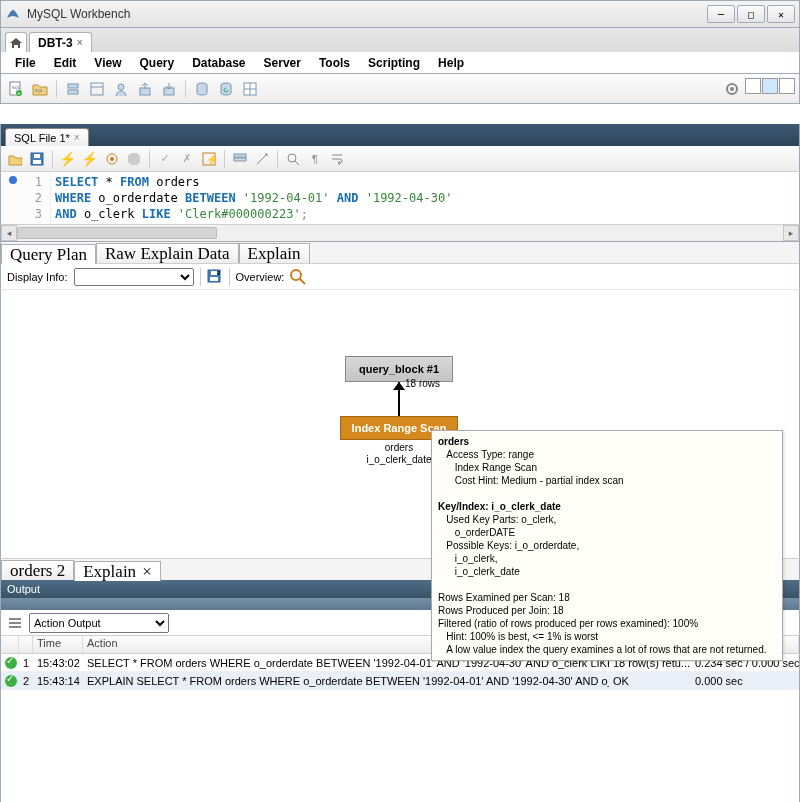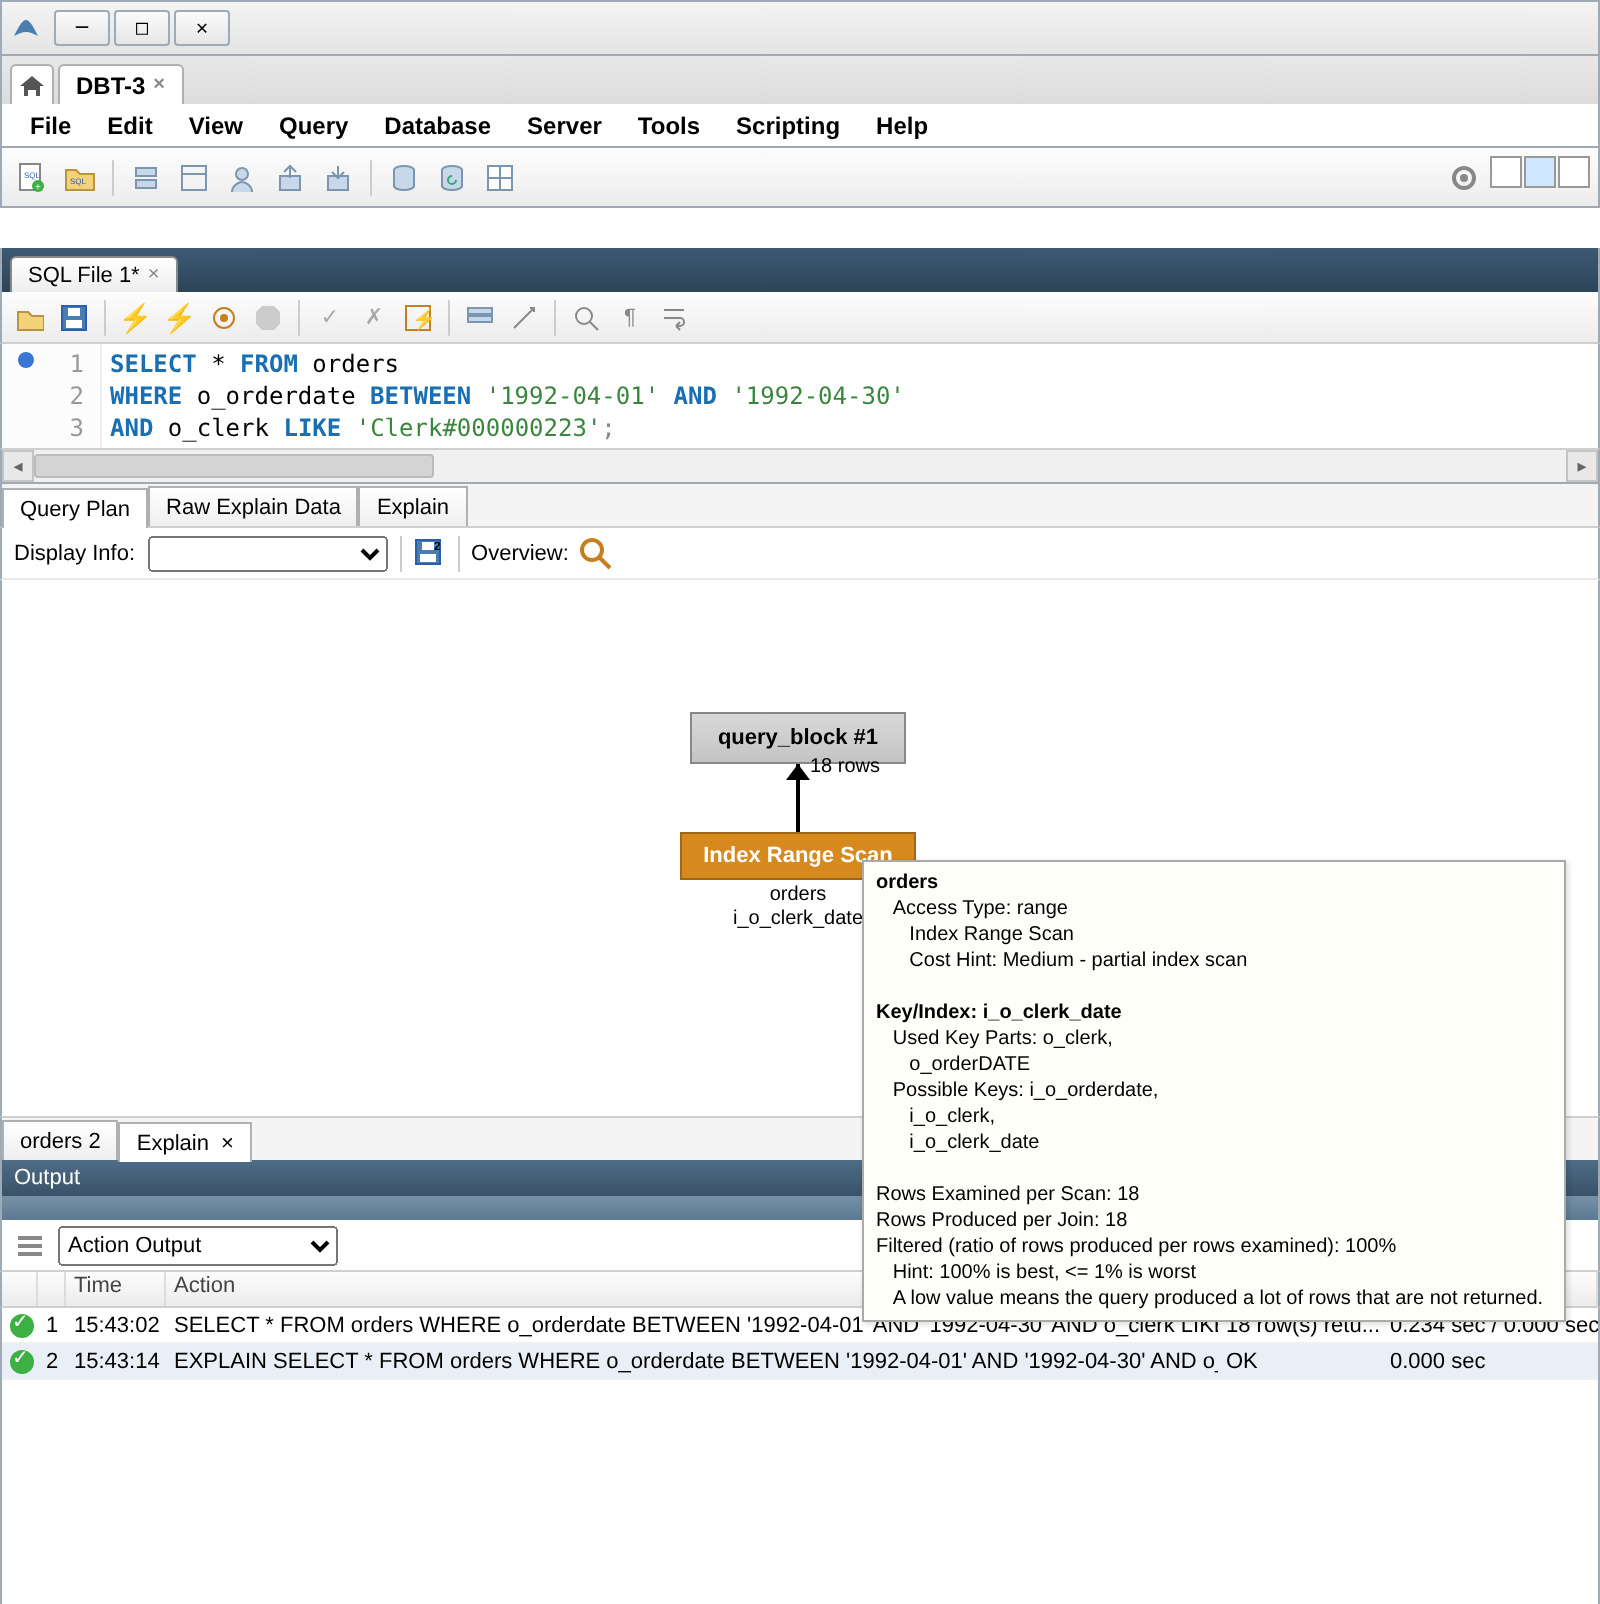--- a/index.html
+++ b/index.html
@@ -36,21 +36,21 @@
 .code { padding:2px 4px; line-height:16px; white-space: pre; }
 .kw { color:#1a6fb3; font-weight:bold; }
 .str { color:#39863c; }
 .op { color:#888; }
 .hscroll { height:18px; background:#f0f0f0; border:1px solid #9faab7; border-top:1px solid #cfcfcf; position:relative;}
 .hscroll .thumb { position:absolute; left:16px; top:2px; width:200px; height:12px; background:#d4d4d4; border:1px solid #bbb; border-radius:2px;}
 .hscroll .arr { position:absolute; top:0; width:16px; height:16px; background:#e8e8e8; border:1px solid #c4c4c4; display:flex; align-items:center; justify-content:center; font-size:9px; color:#666;}
 .hscroll .arr.l { left:0; }
 .hscroll .arr.r { right:0; }
 .plantabs { height: 22px; background:#f4f4f4; border-left:1px solid #9faab7; border-right:1px solid #9faab7; border-bottom:1px solid #cfcfcf; display:flex; align-items:flex-end;}
-.plantab { height:20px; padding:0 8px; border:1px solid #b0b0b0; border-bottom:none; background:linear-gradient(#fff,#eee); display:flex; align-items:center; font-size:11px;}
+.plantab { height:20px; padding:0 8px; border:1px solid #b0b0b0; border-bottom:none; background:linear-gradient(#fff,#eee); display:flex; align-items:center; font-size:17px;font-family:Liberation Serif, serif;}
 .plantab.act { background:#fff; position:relative; top:1px;}
 .planctrl { height: 26px; background:#fff; border-left:1px solid #9faab7; border-right:1px solid #9faab7; border-bottom:1px solid #e8e8e8; display:flex; align-items:center; padding:0 6px; gap:6px; font-size:11px;}
 .planctrl select { width:120px; height:18px; font-size:11px;}
 .planctrl .sepv { width:1px; height:18px; background:#ccc;}
 .planctrl .save { color:#2b5fab; font-weight:bold;}
 .planctrl .mag { color:#c77e1f; font-size:14px;}
 .planarea { height: 268px; background:#fff; border-left:1px solid #9faab7; border-right:1px solid #9faab7; position:relative;}
 .qblock { position:absolute; left:344px; top:66px; width:108px; height:26px; background:linear-gradient(#d8d8d8,#c4c4c4); border:1px solid #888; display:flex; align-items:center; justify-content:center; font-size:11px; font-weight:bold;}
 .arrowline { position:absolute; left:397px; top:92px; width:2px; height:34px; background:#000;}
 .arrowhead { position:absolute; left:392px; top:92px; width:0; height:0; border-left:6px solid transparent; border-right:6px solid transparent; border-bottom:8px solid #000;}
@@ -77,20 +77,21 @@
 .statusbar .right { margin-left:auto; display:flex; gap:4px;}
 svg { display:block; }
 </style>
 </head>
 <body>
 
 <div class="titlebar">
   <svg class="logo" viewBox="0 0 16 16">
       <path fill="#4a7eb0" d="M2 12c2-4 4-8 6-8s4 4 6 8c-2-1-4-2-6-2s-4 1-6 2z"></path>
     </svg>
+  <div class="title">MySQL Workbench</div>
   <div class="winbtns">
     <div class="winbtn">─</div>
     <div class="winbtn">□</div>
     <div class="winbtn">✕</div>
   </div>
 </div>
 
 <div class="tabstrip">
   <div class="hometab">
     <svg class="homeicon" viewBox="0 0 12 10">
@@ -329,21 +330,21 @@
     &nbsp;&nbsp;&nbsp;<span>Used Key Parts:  o_clerk,</span><br>
     &nbsp;&nbsp;&nbsp;&nbsp;&nbsp;&nbsp;<span>o_orderDATE</span><br>
     &nbsp;&nbsp;&nbsp;<span>Possible Keys:  i_o_orderdate,</span><br>
     &nbsp;&nbsp;&nbsp;&nbsp;&nbsp;&nbsp;<span>i_o_clerk,</span><br>
     &nbsp;&nbsp;&nbsp;&nbsp;&nbsp;&nbsp;<span>i_o_clerk_date</span><br>
     <br>
     <span>Rows Examined per Scan:  18</span><br>
     <span>Rows Produced per Join:  18</span><br>
     <span>Filtered (ratio of rows produced per rows examined):  100%</span><br>
     &nbsp;&nbsp;&nbsp;<span>Hint: 100% is best, &lt;= 1% is worst</span><br>
-    &nbsp;&nbsp;&nbsp;<span>A low value means the query produced a lot of rows that are not returned.</span>
+    &nbsp;&nbsp;&nbsp;<span>A low value index the query examines a lot of rows that are not returned.</span>
   </div>
 </div>
 
 <div class="bottomtabs">
   <div class="plantab">orders 2</div>
   <div class="plantab act">
     <span>Explain</span>
     <span class="x" style="margin-left:6px;">×</span>
   </div>
 </div>

